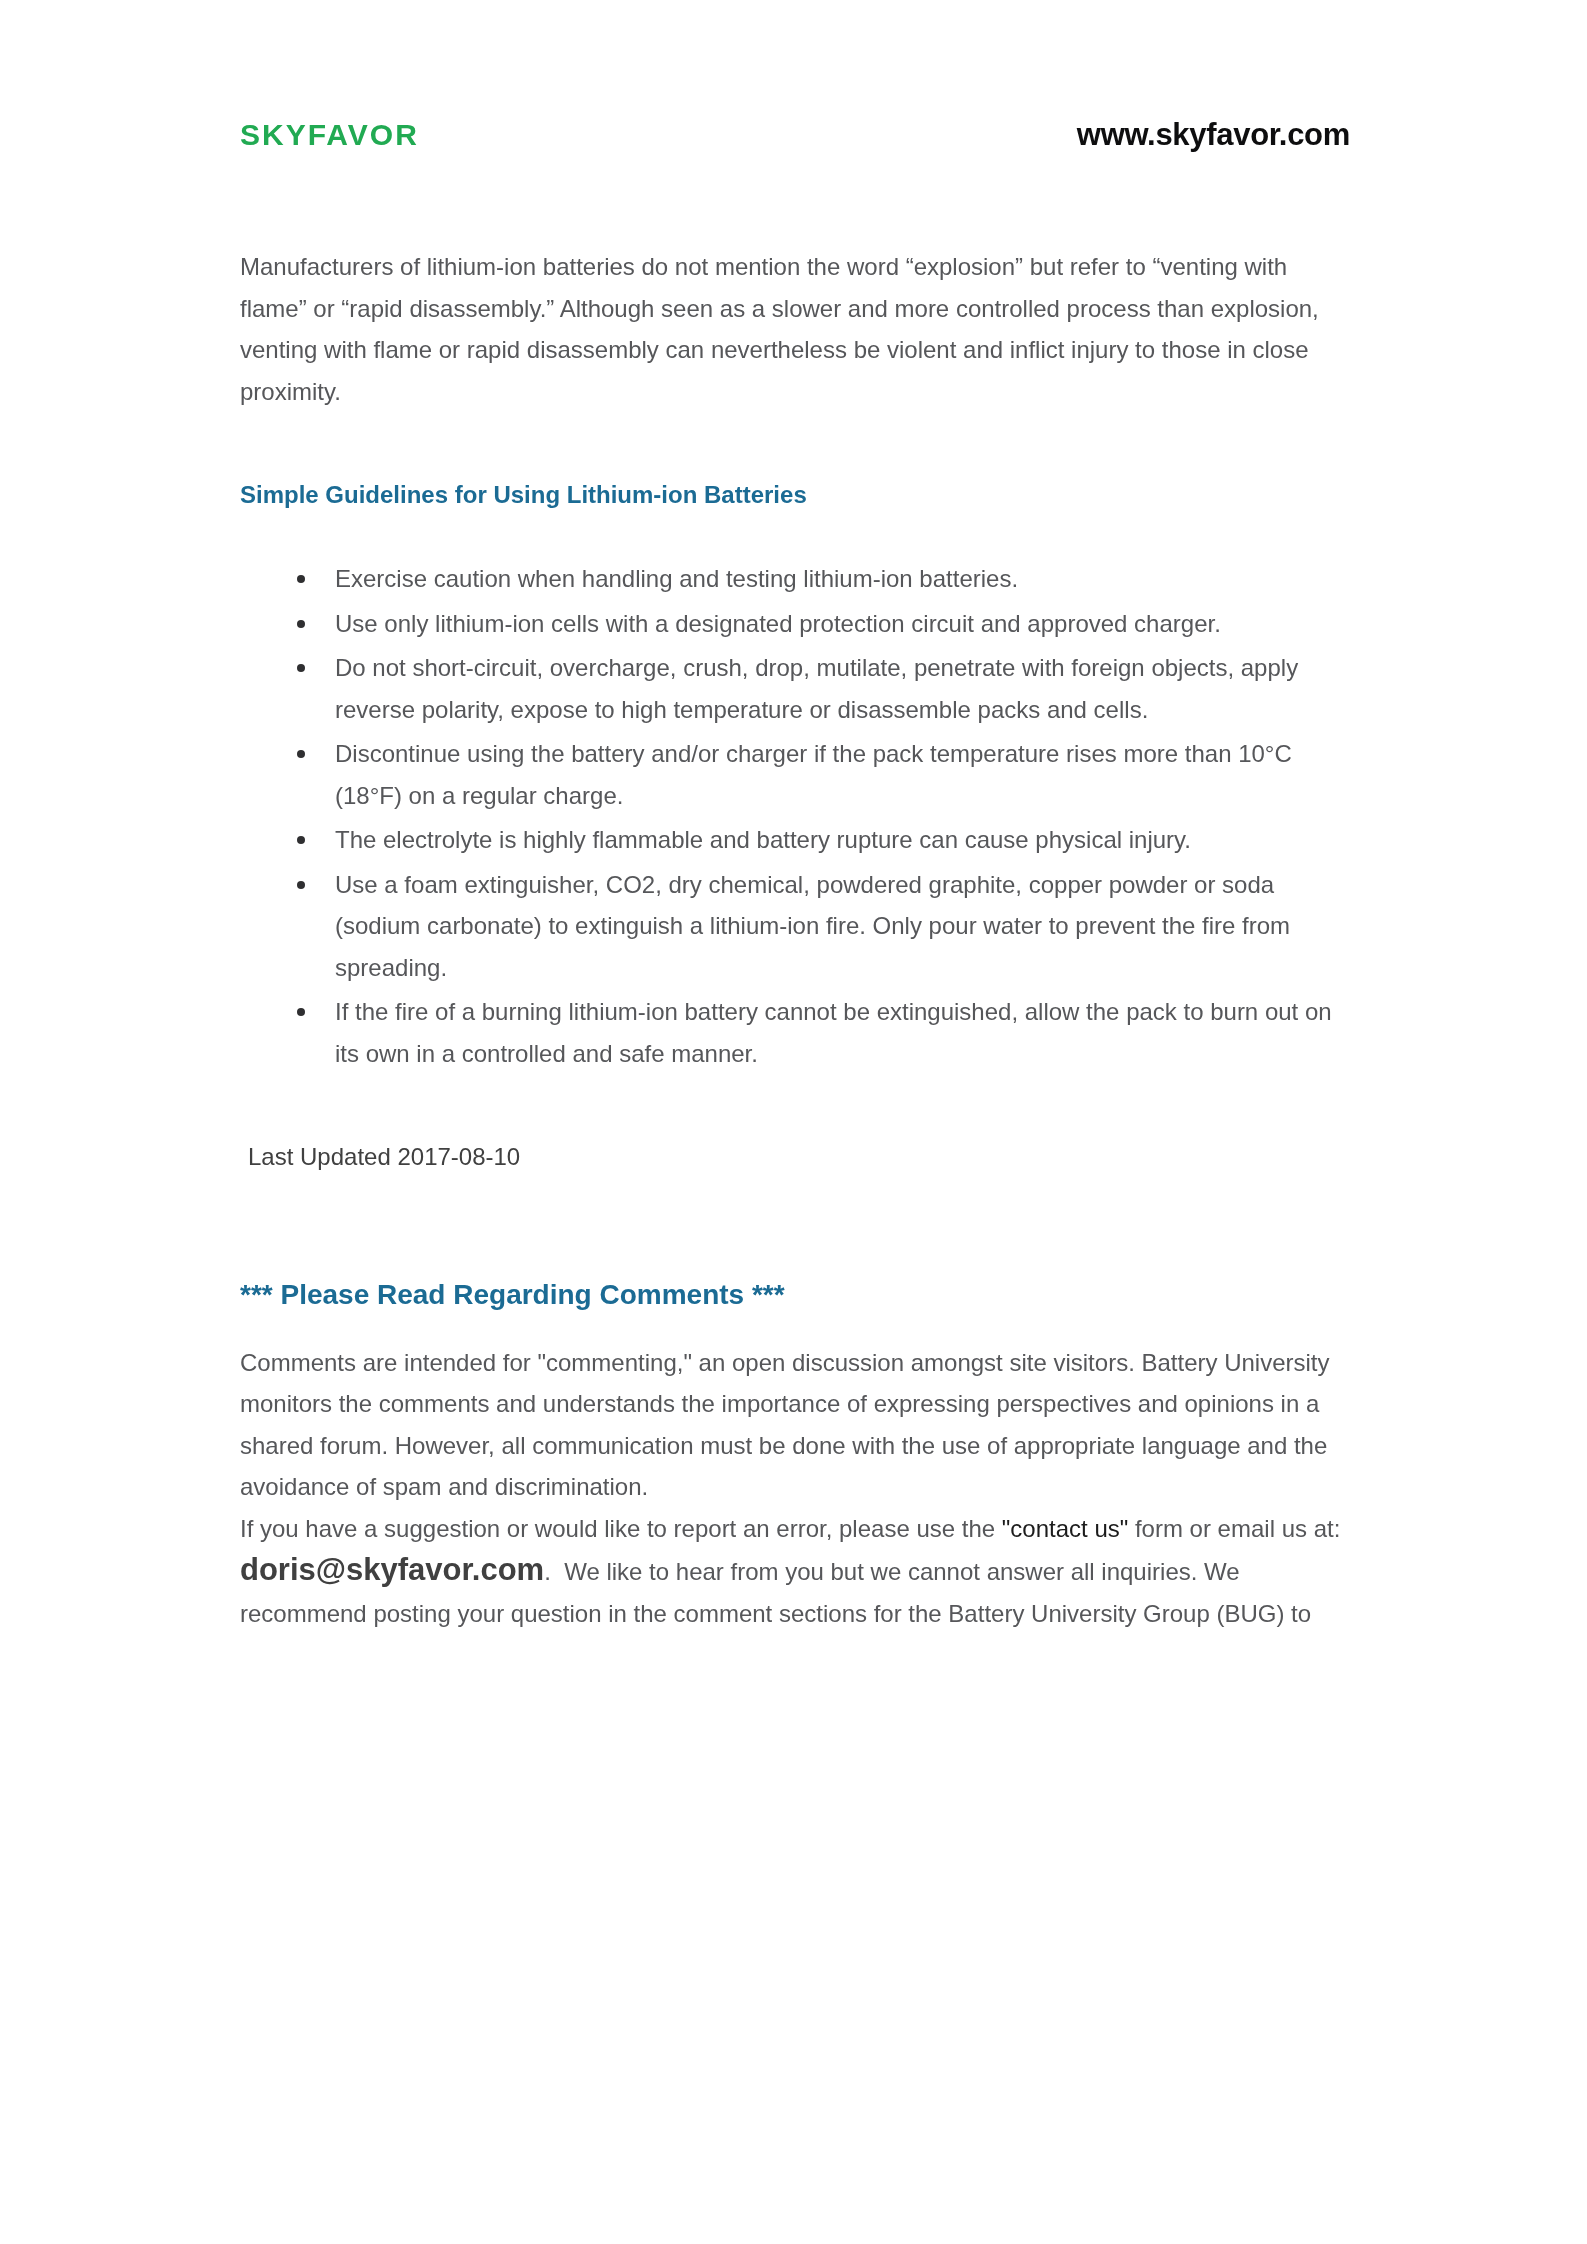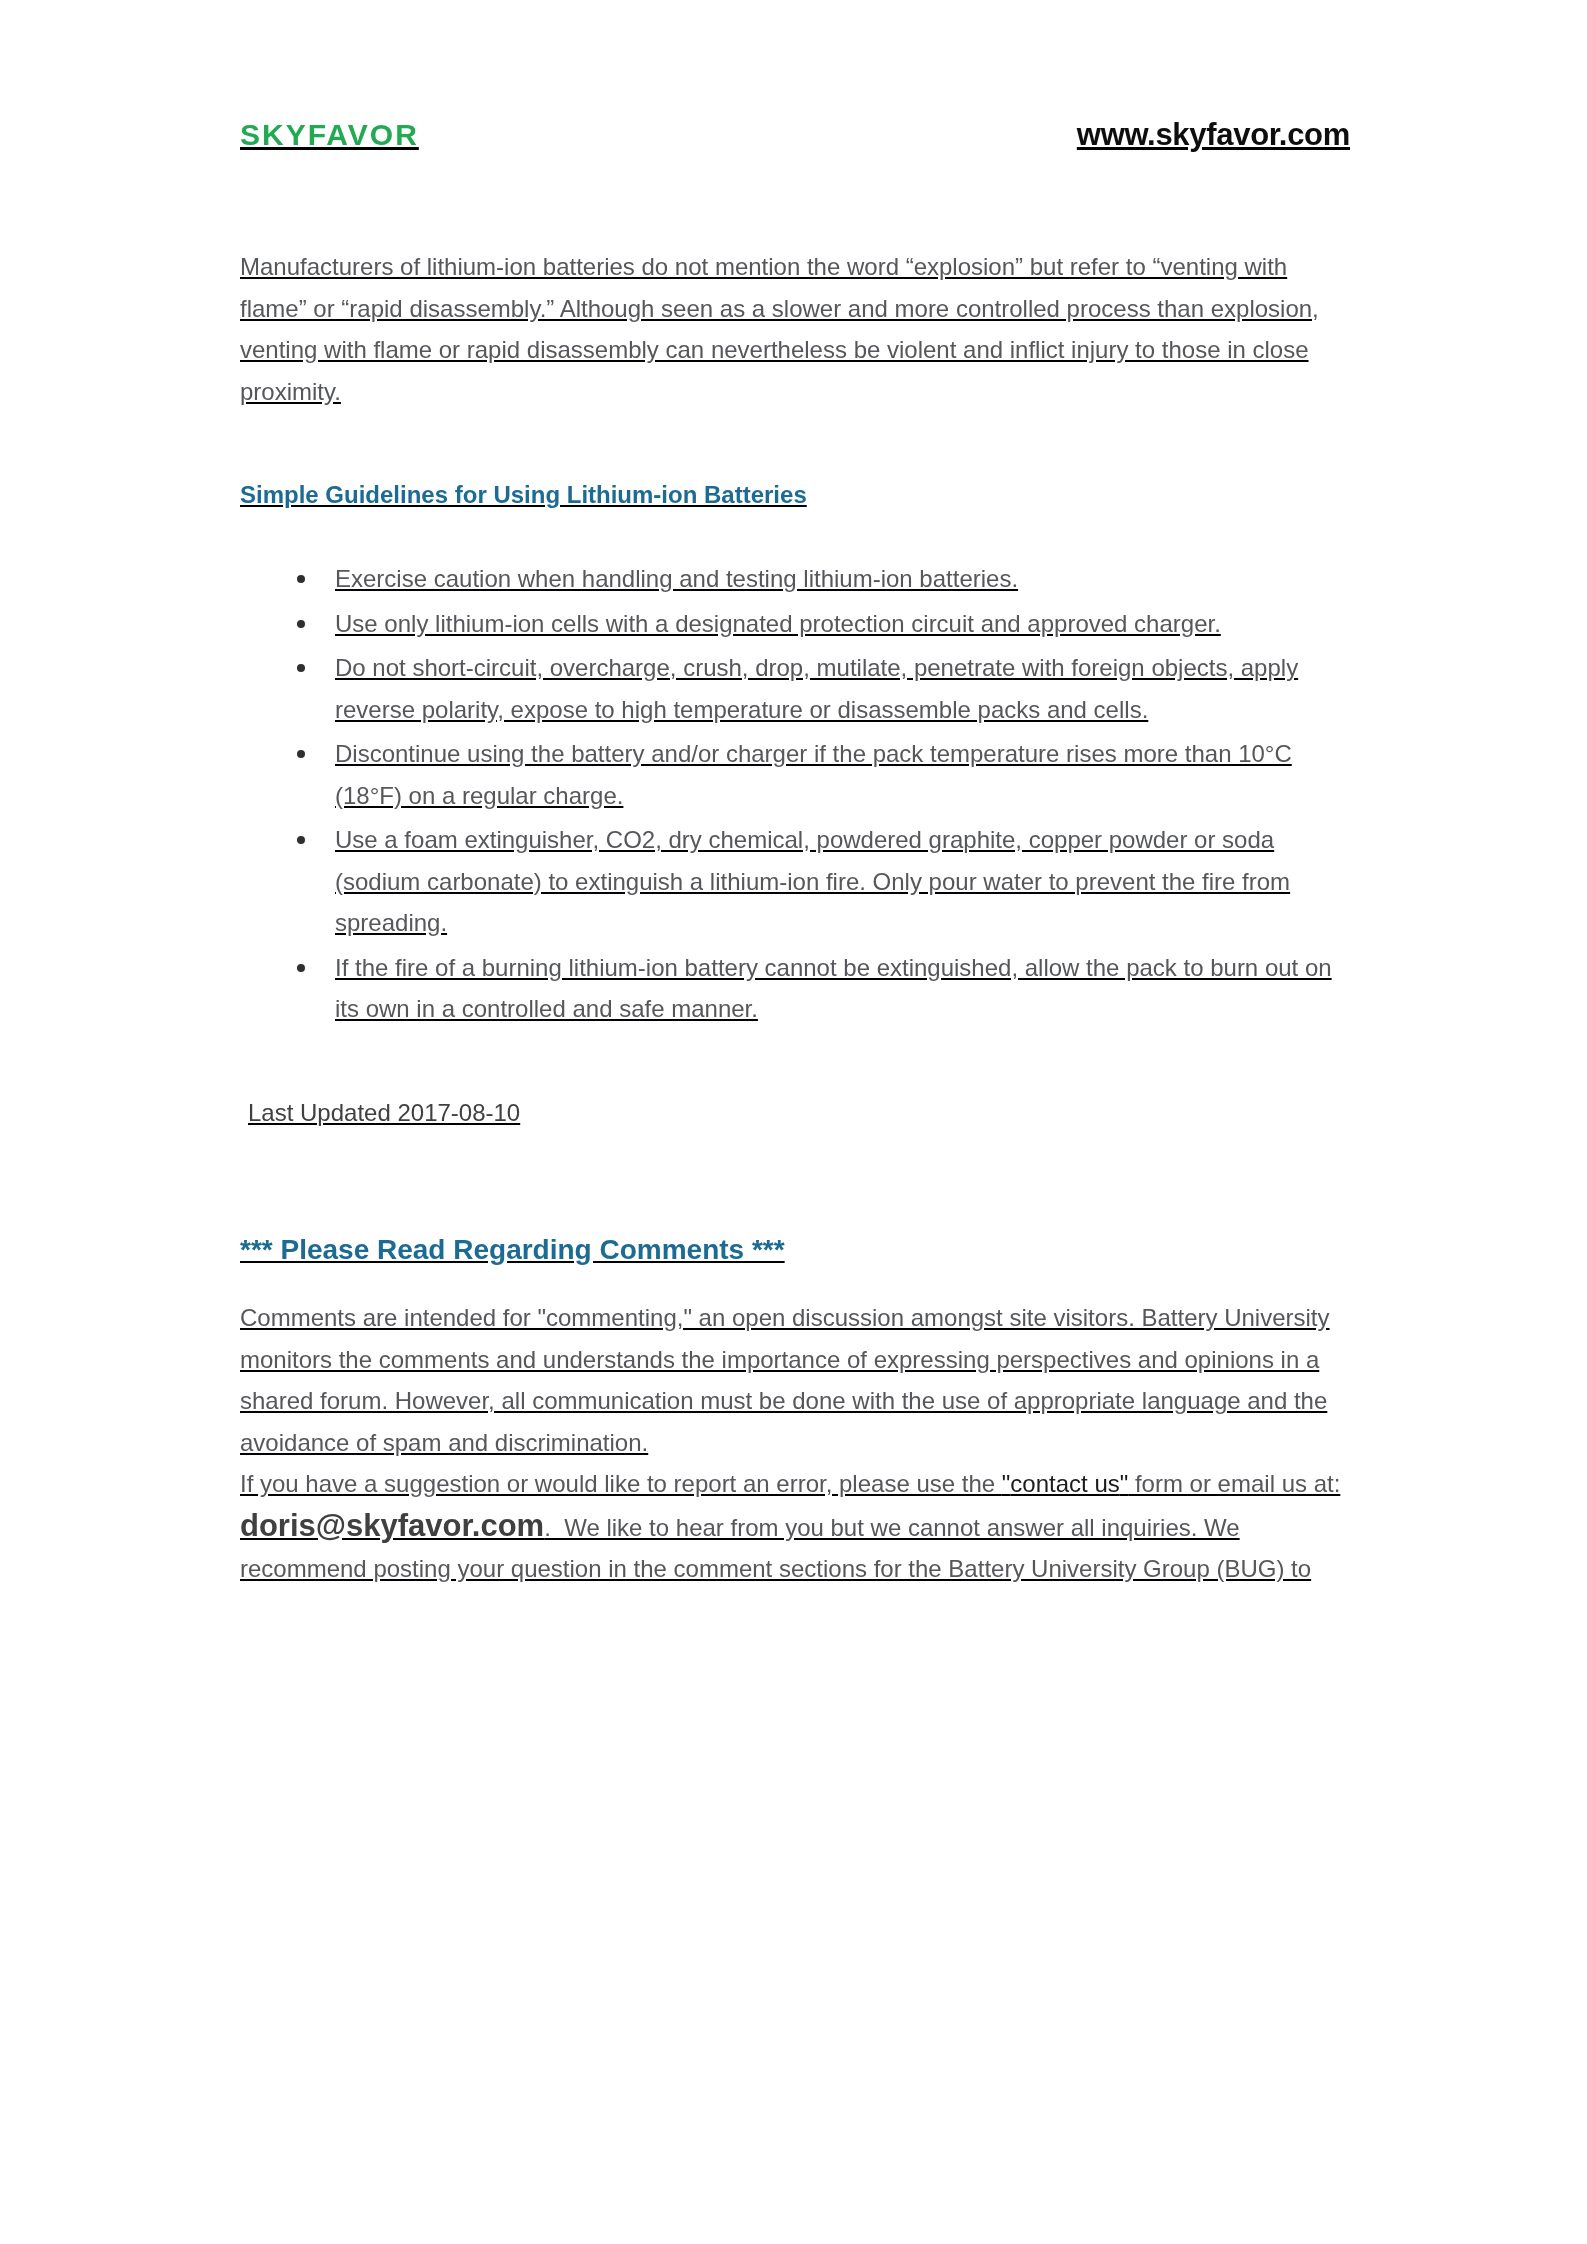--- a/index.html
+++ b/index.html
@@ -9,21 +9,20 @@
     height: 2244px;
     background: #ffffff;
     font-family: "Liberation Sans", sans-serif;
     overflow: hidden;
   }
   .page {
     width: 1587px;
     height: 1940px;
     padding: 112px 237px 0 240px;
     background: #ffffff;
-    text-decoration: underline;
   }
   .header {
     display: flex;
     justify-content: space-between;
     align-items: center;
     height: 46px;
   }
   .logo {
     font-size: 30px;
     font-weight: 700;
@@ -118,20 +117,21 @@
 
   <p class="intro">Manufacturers of lithium-ion batteries do not mention the word “explosion” but refer to “venting with flame” or “rapid disassembly.” Although seen as a slower and more controlled process than explosion, venting with flame or rapid disassembly can nevertheless be violent and inflict injury to those in close proximity.</p>
 
   <h1 class="guidelines-title">Simple Guidelines for Using Lithium-ion Batteries</h1>
 
   <ul class="guidelines-list">
     <li>Exercise caution when handling and testing lithium-ion batteries.</li>
     <li>Use only lithium-ion cells with a designated protection circuit and approved charger.</li>
     <li>Do not short-circuit, overcharge, crush, drop, mutilate, penetrate with foreign objects, apply reverse polarity, expose to high temperature or disassemble packs and cells.</li>
     <li>Discontinue using the battery and/or charger if the pack temperature rises more than 10°C (18°F) on a regular charge.</li>
+    <li>The electrolyte is highly flammable and battery rupture can cause physical injury.</li>
     <li>Use a foam extinguisher, CO2, dry chemical, powdered graphite, copper powder or soda (sodium carbonate) to extinguish a lithium-ion fire. Only pour water to prevent the fire from spreading.</li>
     <li>If the fire of a burning lithium-ion battery cannot be extinguished, allow the pack to burn out on its own in a controlled and safe manner.</li>
   </ul>
 
   <p class="updated">Last Updated 2017-08-10</p>
 
   <h2 class="comments-title">*** Please Read Regarding Comments ***</h2>
 
   <p class="comments-body first">Comments are intended for "commenting," an open discussion amongst site visitors. Battery University monitors the comments and understands the importance of expressing perspectives and opinions in a shared forum. However, all communication must be done with the use of appropriate language and the avoidance of spam and discrimination.</p>
 

